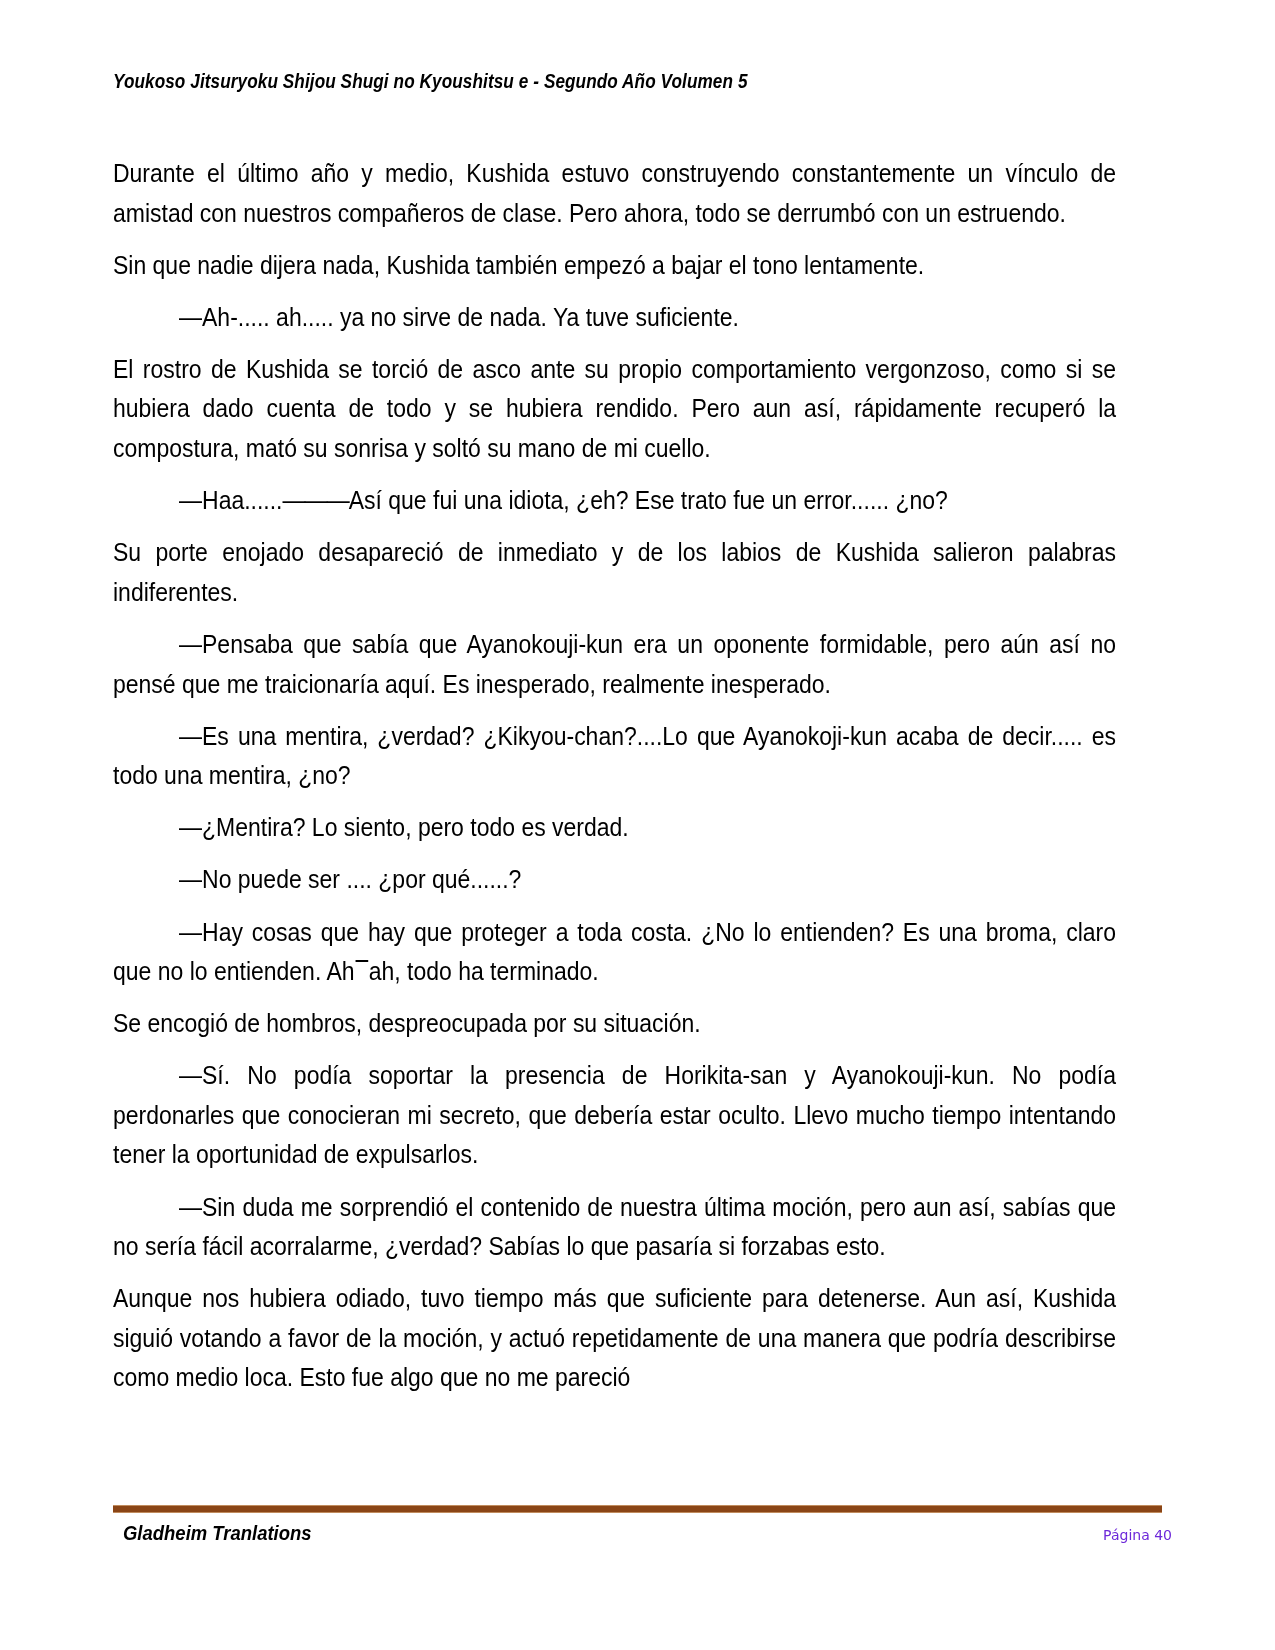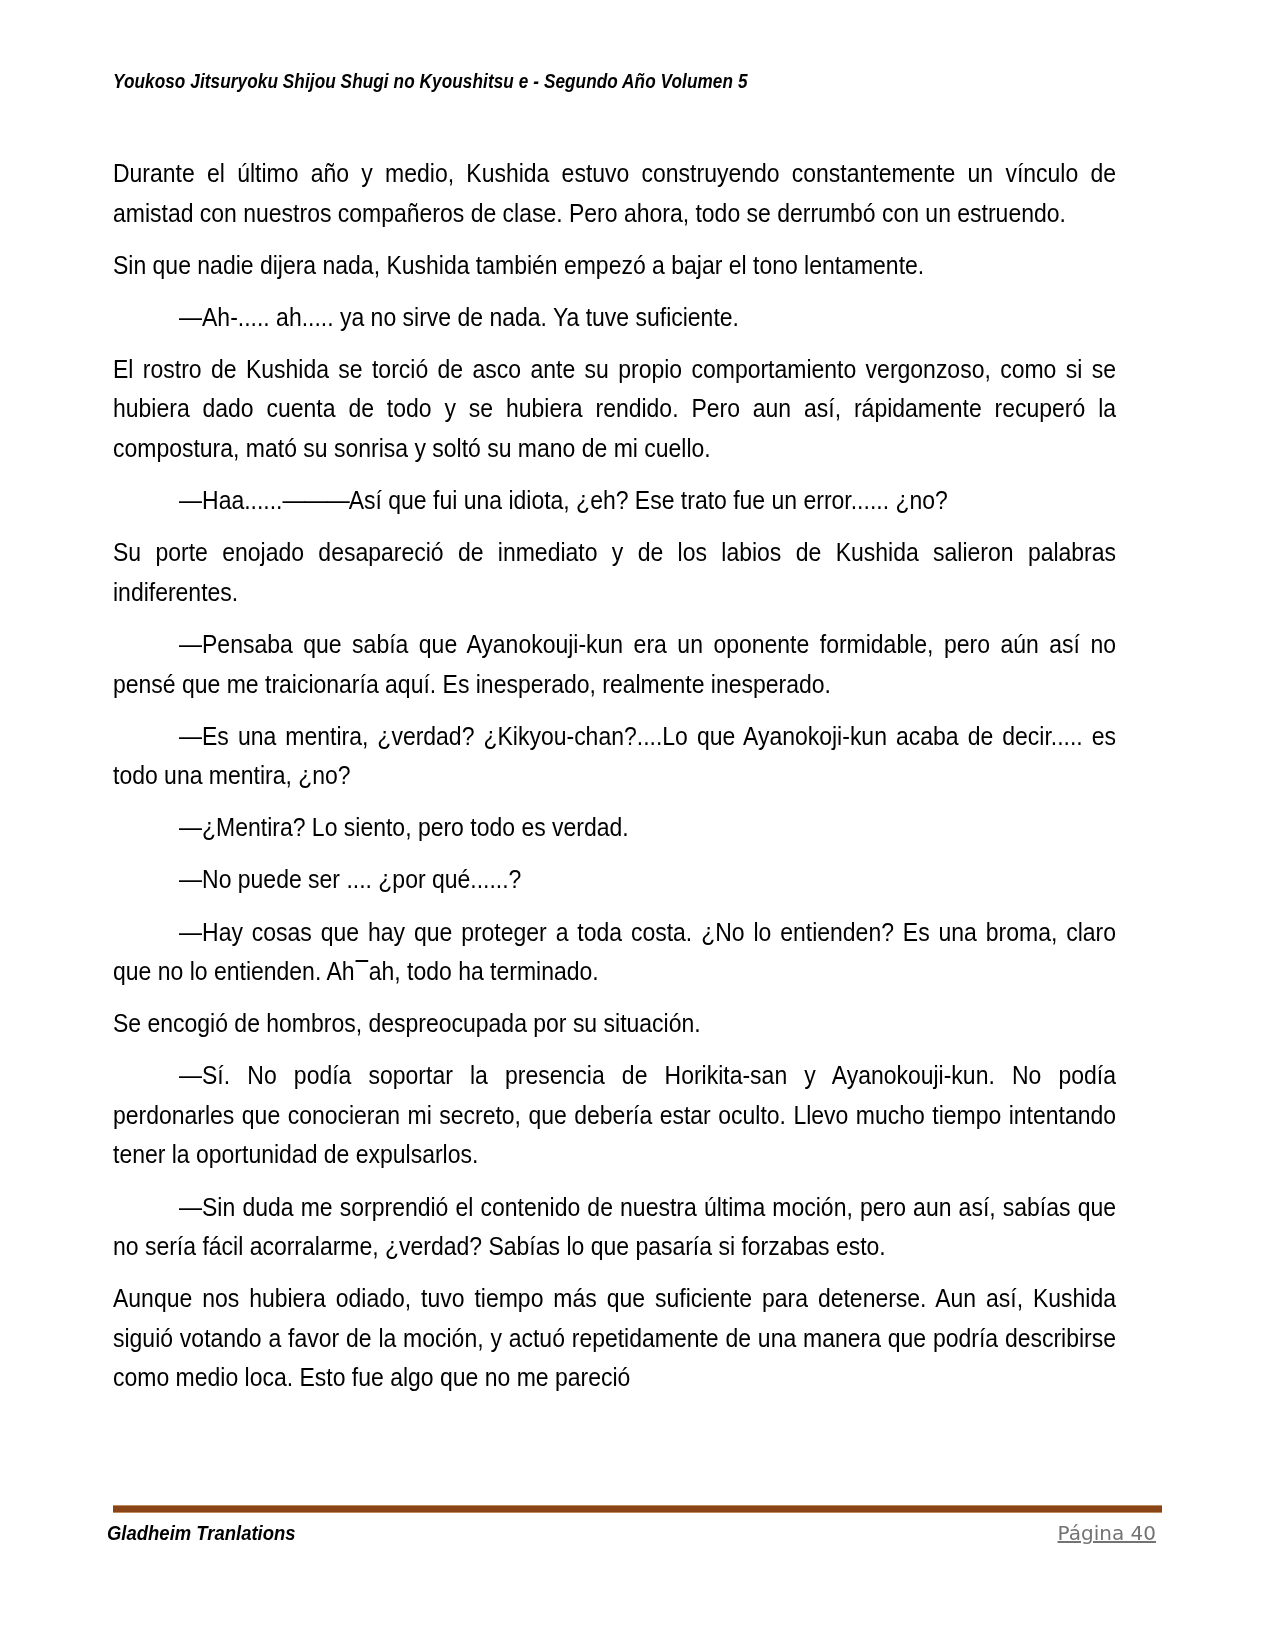--- a/index.html
+++ b/index.html
@@ -106,43 +106,42 @@
   }
   .footer-rule .thin-bottom {
     position: absolute;
     left: 0; right: 0;
     top: 7px;
     height: 1px;
     background: #c08c5e;
   }
   .footer {
     position: absolute;
-    left: 107px;
+    left: 123px;
     top: 1521px;
     width: 1049px;
     display: flex;
     align-items: baseline;
     justify-content: space-between;
   }
   .footer-brand {
     font-family: "Liberation Sans", "DejaVu Sans", sans-serif;
     font-weight: bold;
     font-style: italic;
     font-size: 21px;
     color: #000000;
     transform: scaleX(0.88);
     transform-origin: left center;
     white-space: nowrap;
   }
   .footer-page {
     font-family: "DejaVu Sans", "Liberation Sans", sans-serif;
-    font-size: 20px;
-    color: #737373;
+    font-size: 14px;
+    color: #6d28d9;
     white-space: nowrap;
-    text-decoration: underline;
   }
 </style>
 </head>
 <body>
 
 <div class="page">
 
   <div class="header">
     <div class="header-title">Youkoso Jitsuryoku Shijou Shugi no Kyoushitsu e - Segundo Año Volumen 5</div>
   </div>

